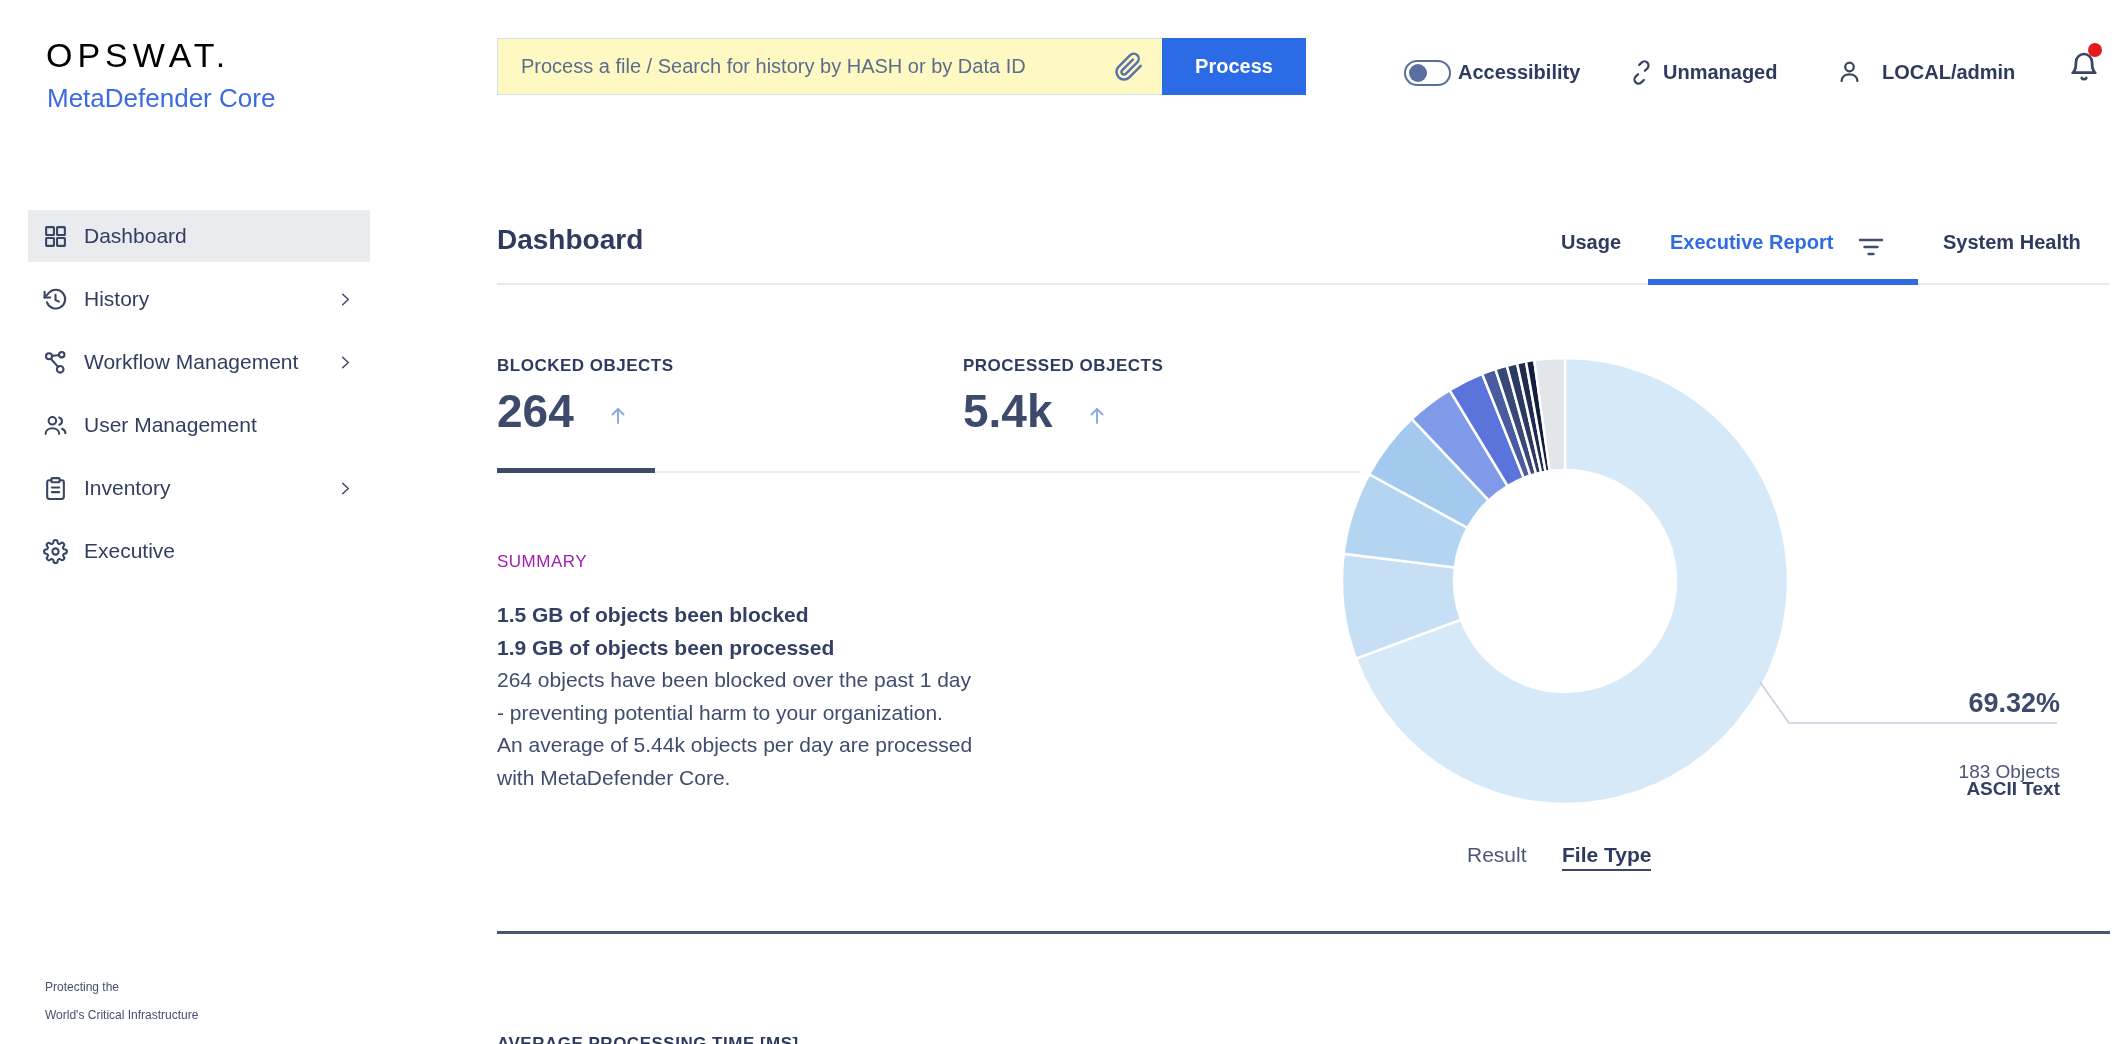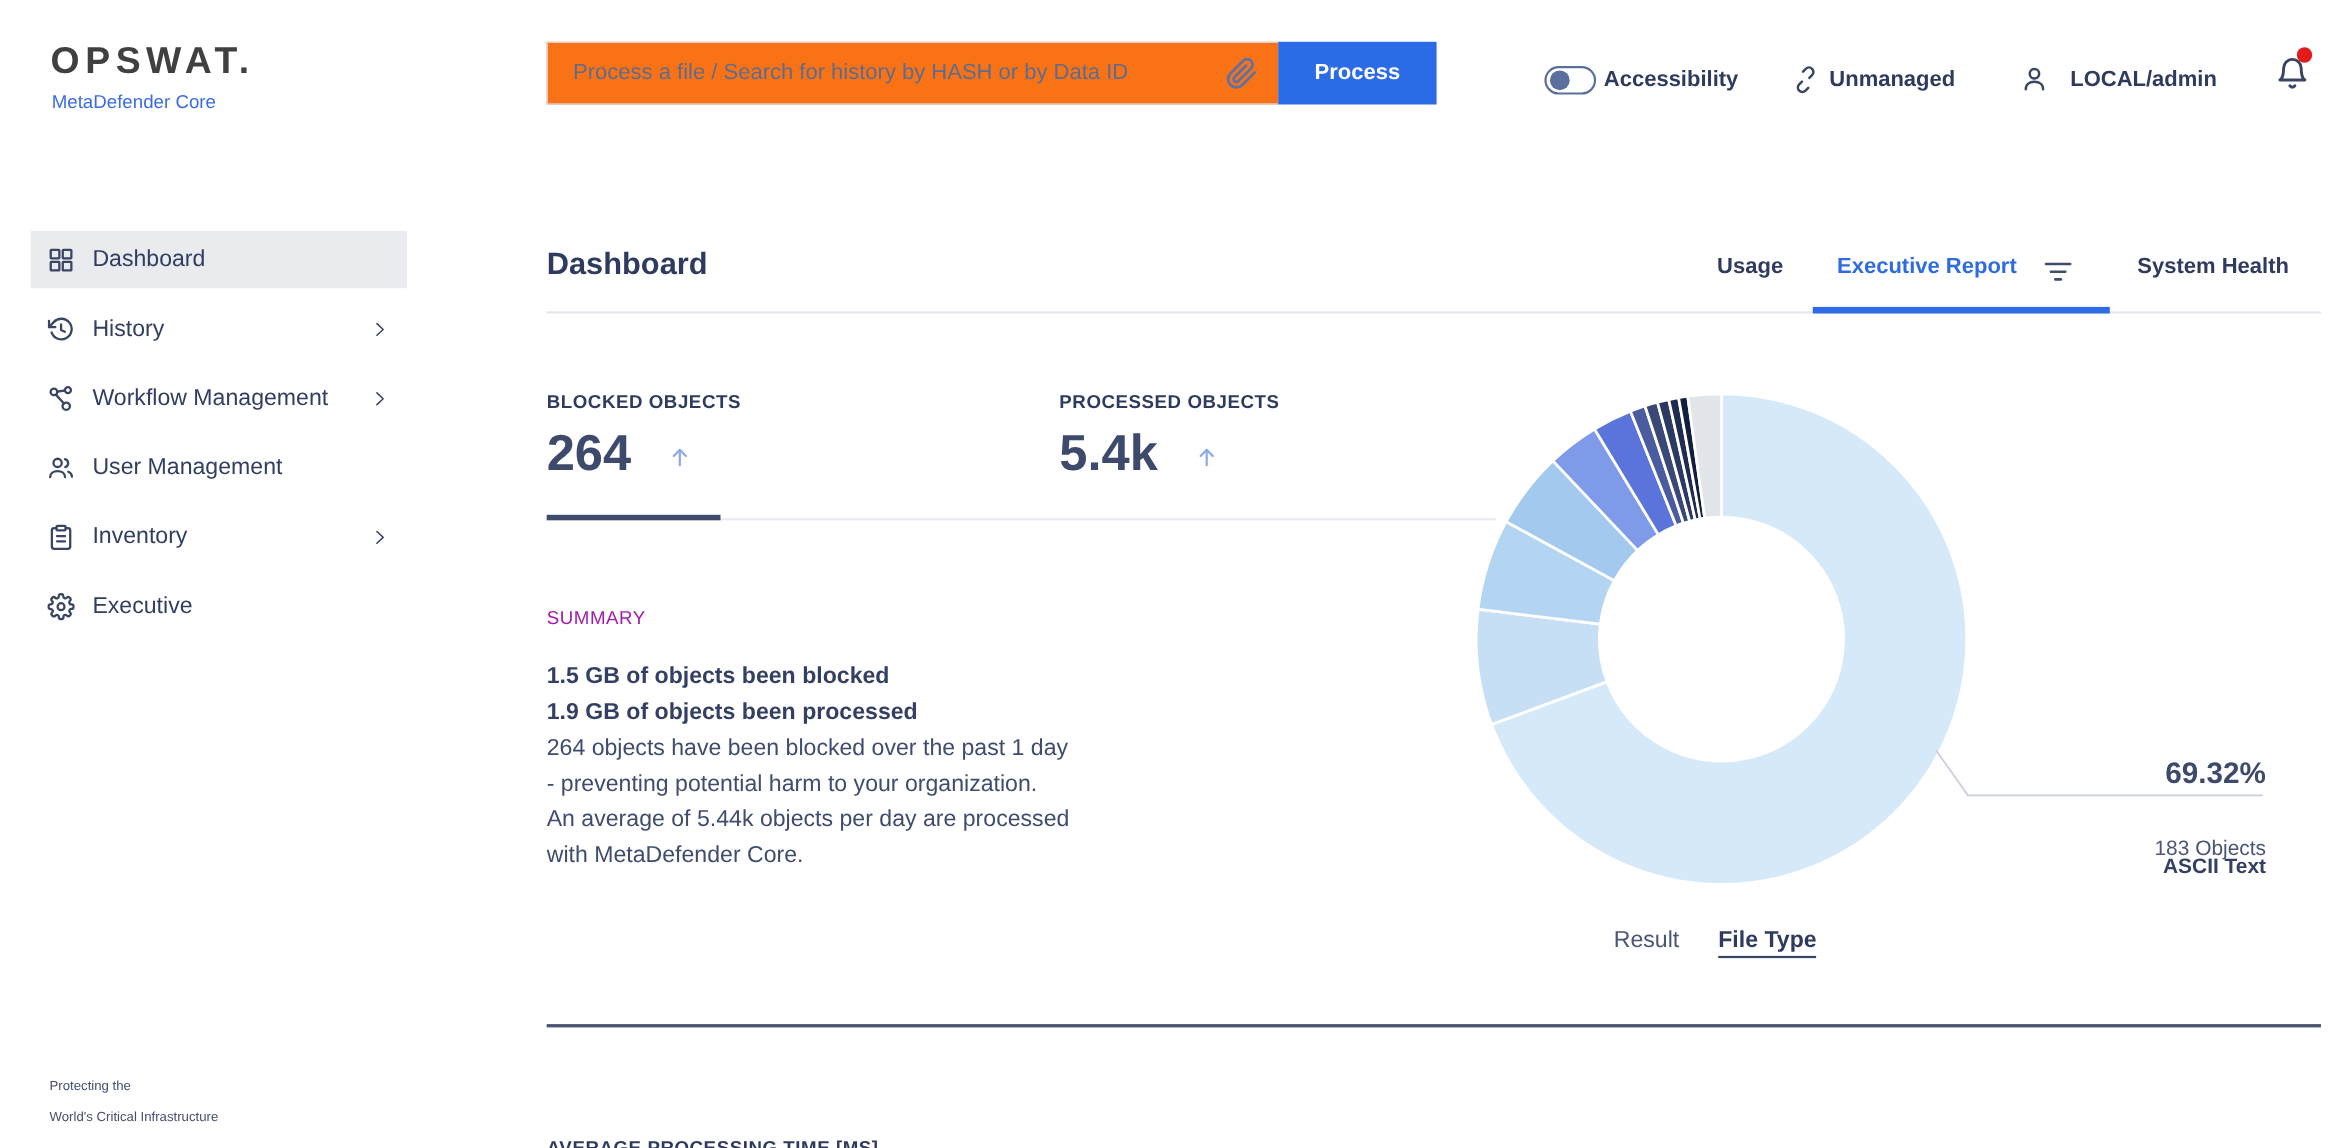--- a/index.html
+++ b/index.html
@@ -2,25 +2,25 @@
 <html><head>
 <meta charset="utf-8">
 <style>
   html,body{margin:0;padding:0;background:#fff;}
   *{box-sizing:border-box;}
   .app{position:relative;width:2124px;height:1044px;background:#ffffff;overflow:hidden;
        font-family:"Liberation Sans","DejaVu Sans",sans-serif;color:#2f3b5e;}
   .abs{position:absolute;}
 
   
-  .logo-word{left:46px;top:36px;font-size:34px;font-weight:700;letter-spacing:5px;color:#404040;}
-  .logo-product{left:47px;top:83px;font-size:17px;font-weight:500;color:#3a6be0;}
+  .logo-word{left:46px;top:36px;font-size:34px;font-weight:400;letter-spacing:5px;color:#000000;}
+  .logo-product{left:47px;top:83px;font-size:26px;font-weight:500;color:#3a6be0;}
 
   .searchbar{left:497px;top:38px;width:665px;height:57px;border:1.5px solid #d9dde6;border-right:none;
-             background:#f97316;display:flex;align-items:center;}
+             background:#fef9c3;display:flex;align-items:center;}
   .searchbar input{border:none;outline:none;flex:1;height:100%;padding:0 10px 0 23px;font-size:20px;
              font-family:inherit;color:#3f4c6e;background:transparent;}
   .searchbar input::placeholder{color:#5d6c8e;opacity:1;}
   .clip{width:30px;height:30px;margin-right:18px;flex:none;}
   .process-btn{left:1162px;top:38px;width:144px;height:57px;background:#2b6ce6;color:#ffffff;
              border:none;font-size:20px;font-weight:700;font-family:inherit;cursor:pointer;}
 
   .hdr-label{font-size:20px;font-weight:600;color:#2f3b5e;top:61px;}
   .toggle{left:1404px;top:60px;width:47px;height:26px;border:2px solid #5a6f9e;border-radius:14px;background:#fff;}
   .toggle .knob{position:absolute;left:3px;top:2px;width:18px;height:18px;border-radius:50%;background:#5a6f9e;}

